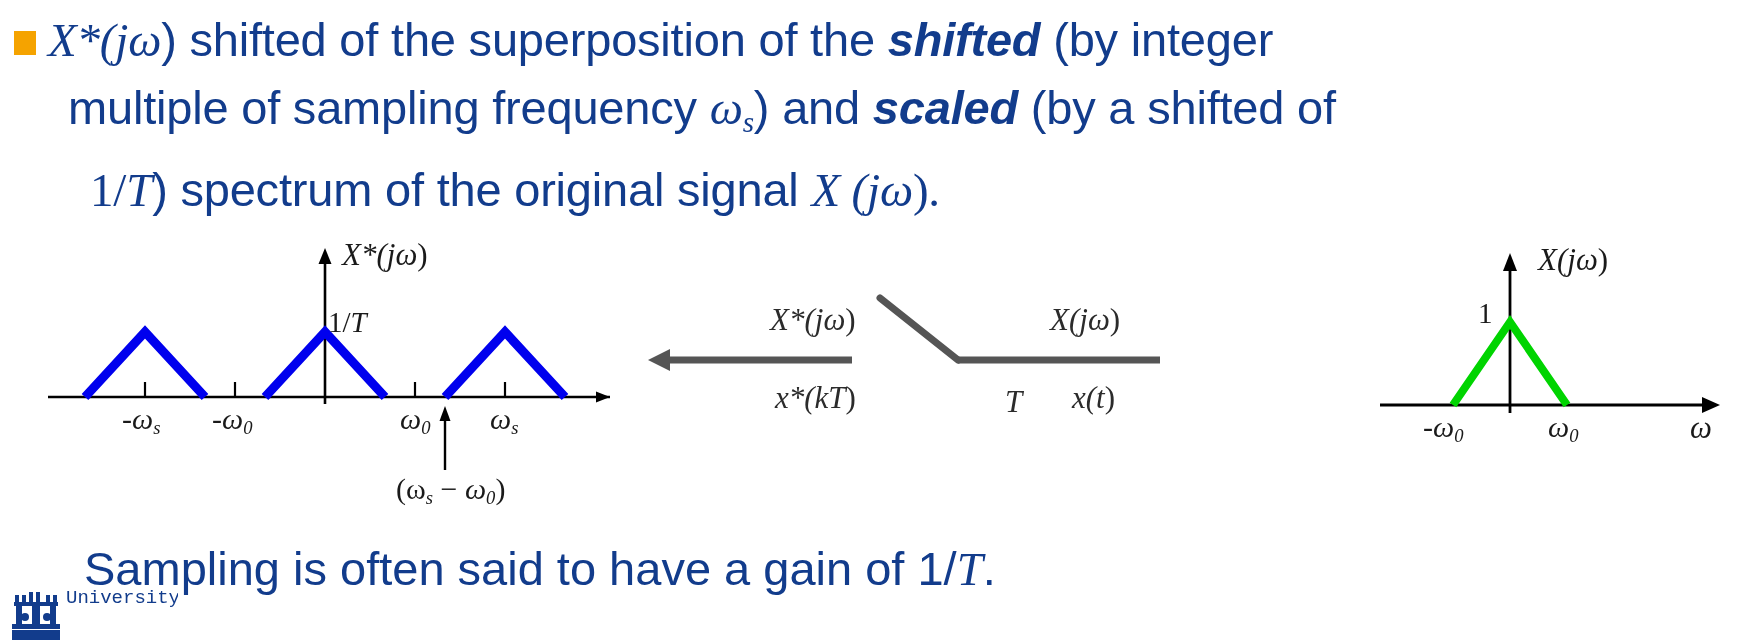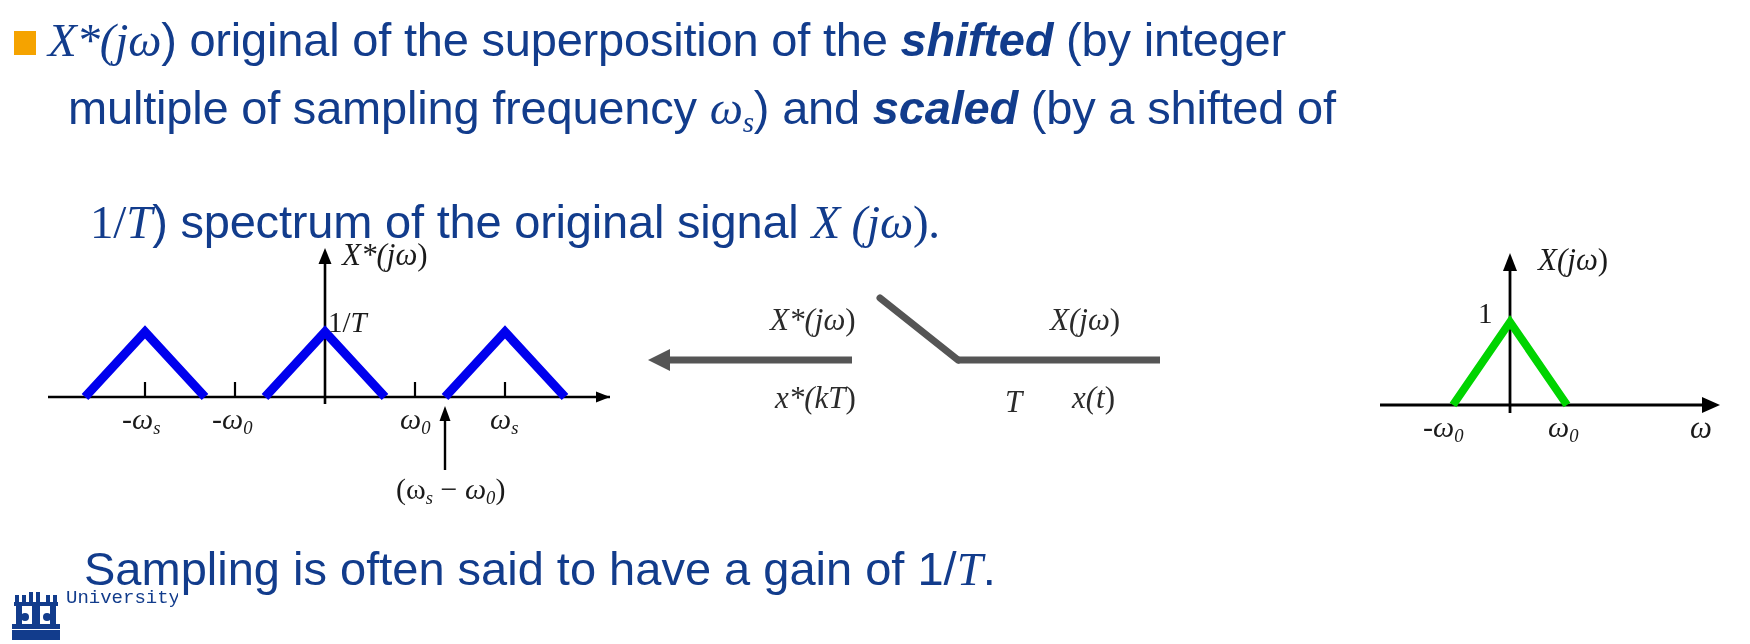--- a/index.html
+++ b/index.html
@@ -37,21 +37,21 @@
     top: 0px;
     width: 1700px;
     color: #123C8C;
     font-size: 47px;
     line-height: 68px;
     font-family: "Liberation Sans", sans-serif;
     letter-spacing: -0.2px;
   }
   .ln { display: block; white-space: nowrap; }
   .ln2 { padding-left: 20px; }
-  .ln3 { padding-left: 42px; margin-top: 32px; }
+  .ln3 { padding-left: 42px; }
 
   .mathser {
     font-family: "Liberation Serif", serif;
     font-style: italic;
   }
   .mathser-up {
     font-family: "Liberation Serif", serif;
     font-style: normal;
   }
   .bi {
@@ -126,21 +126,21 @@
 </style>
 </head>
 <body>
 
 <div id="slide">
 
   <div class="bullet-block">
     <div class="bullet-marker"></div>
     <div class="bullet-text">
 
-      <span class="ln"><span class="mathser">X*(j</span><span class="omega">ω</span><span>) original of the superposition of the </span><span class="bi">shifted</span><span> (by integer</span></span>
+      <span class="ln"><span class="mathser">X*(j</span><span class="omega">ω</span><span>) shifted of the superposition of the </span><span class="bi">shifted</span><span> (by integer</span></span>
 
       <span class="ln ln2"><span>multiple of sampling frequency </span><span class="omega">ω</span><span class="sub">s</span><span>) and </span><span class="bi">scaled</span><span> (by a shifted of</span></span>
 
       <span class="ln ln3"><span class="mathser-up">1/</span><span class="mathser">T</span><span>) spectrum of the original signal </span><span class="mathser">X</span><span class="mathser"> (j</span><span class="omega">ω</span><span class="mathser-up">).</span></span>
 
     </div>
   </div>
 
   <div id="figure">
 

